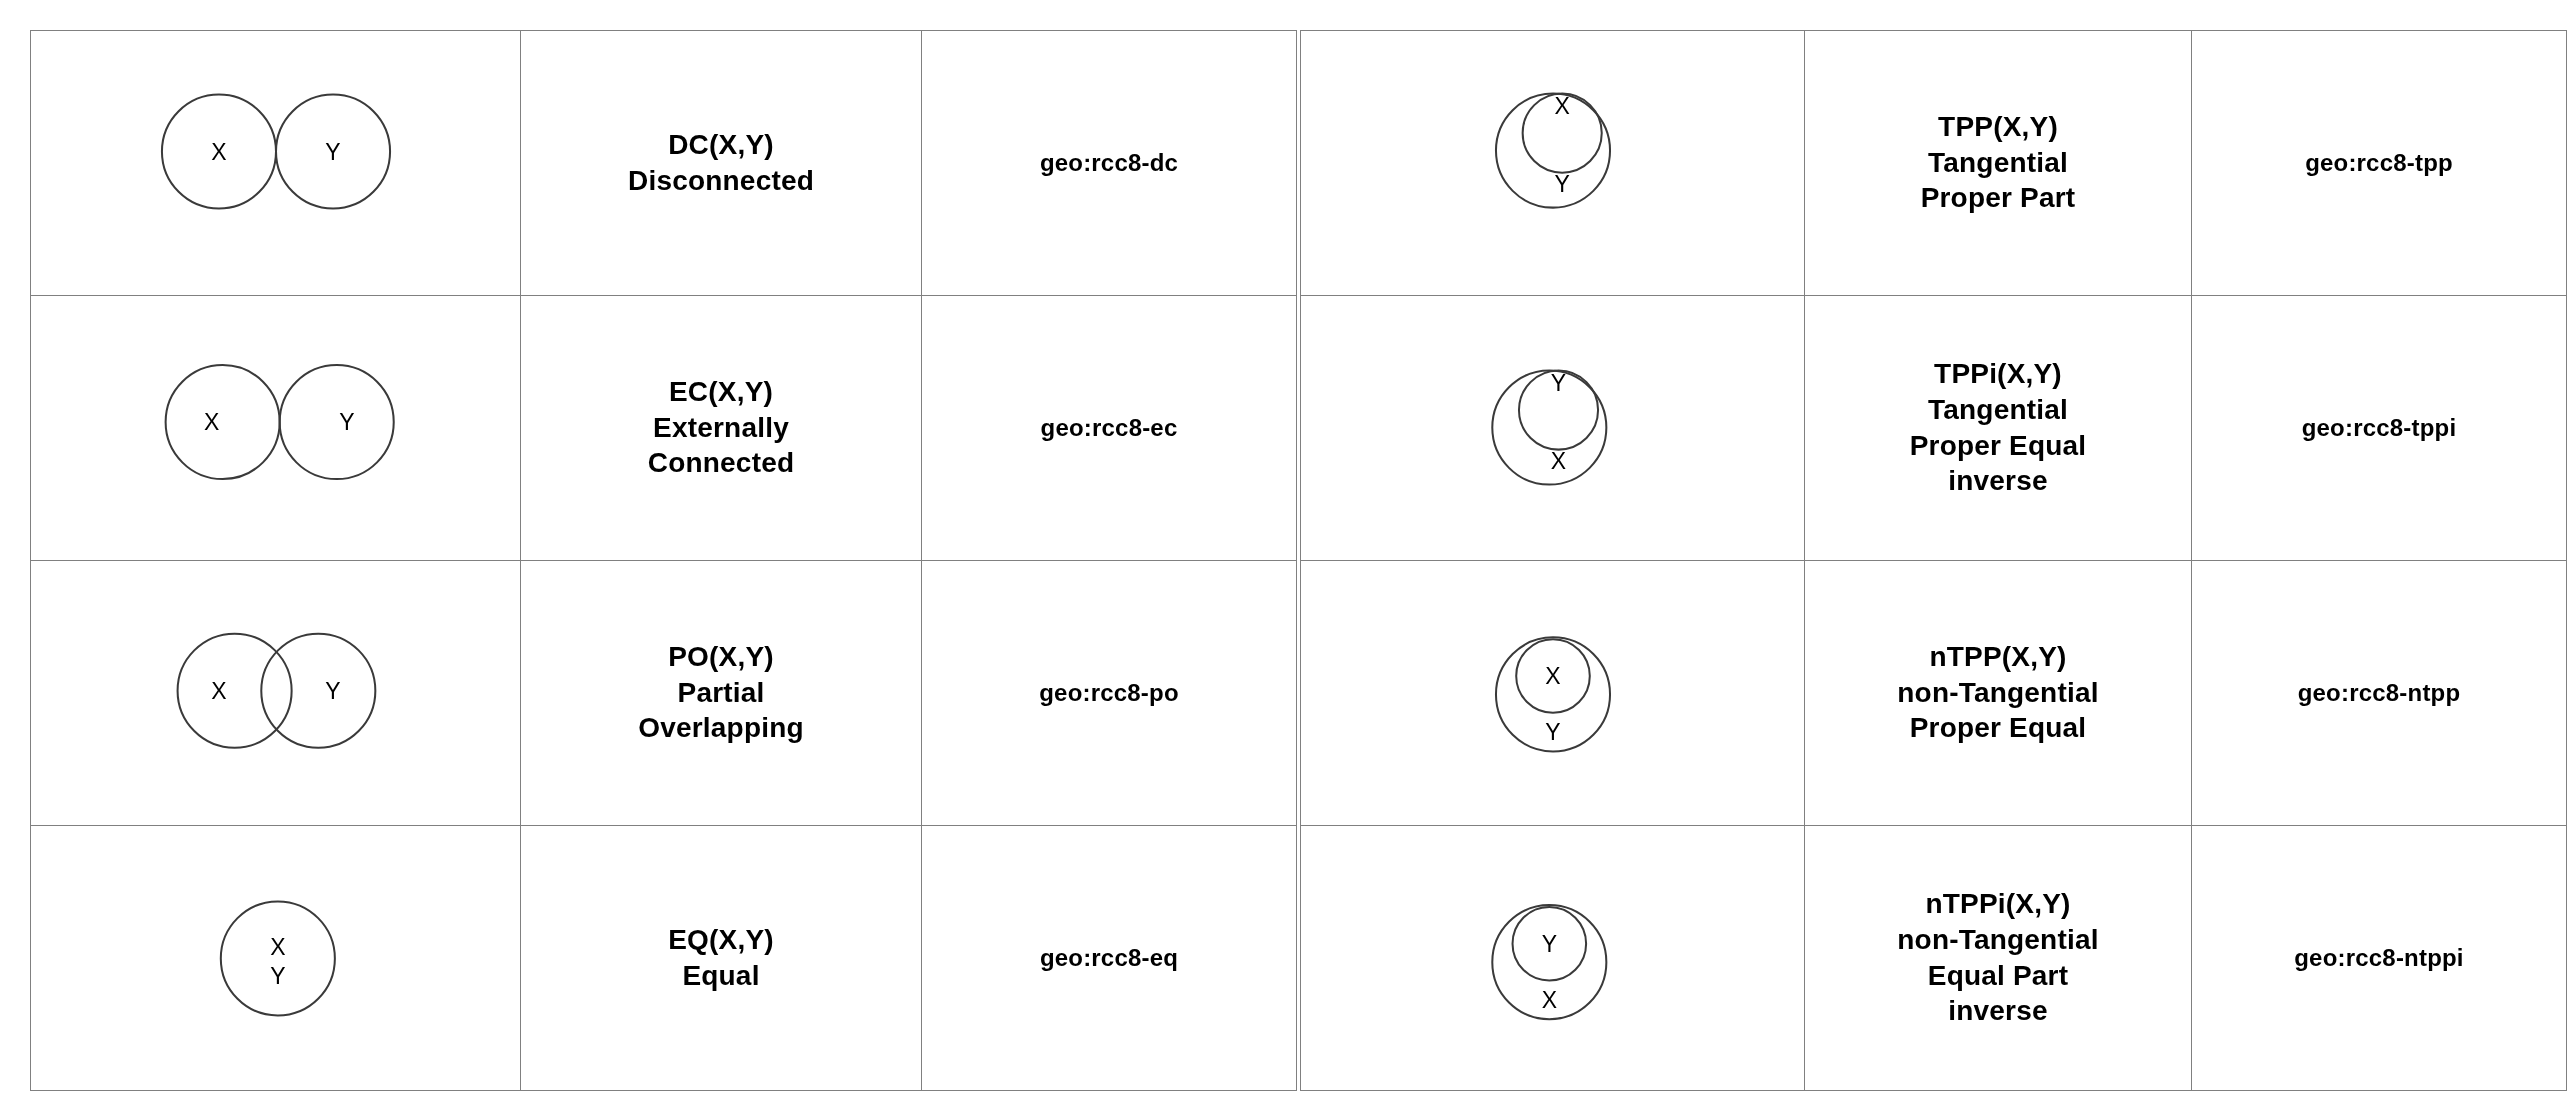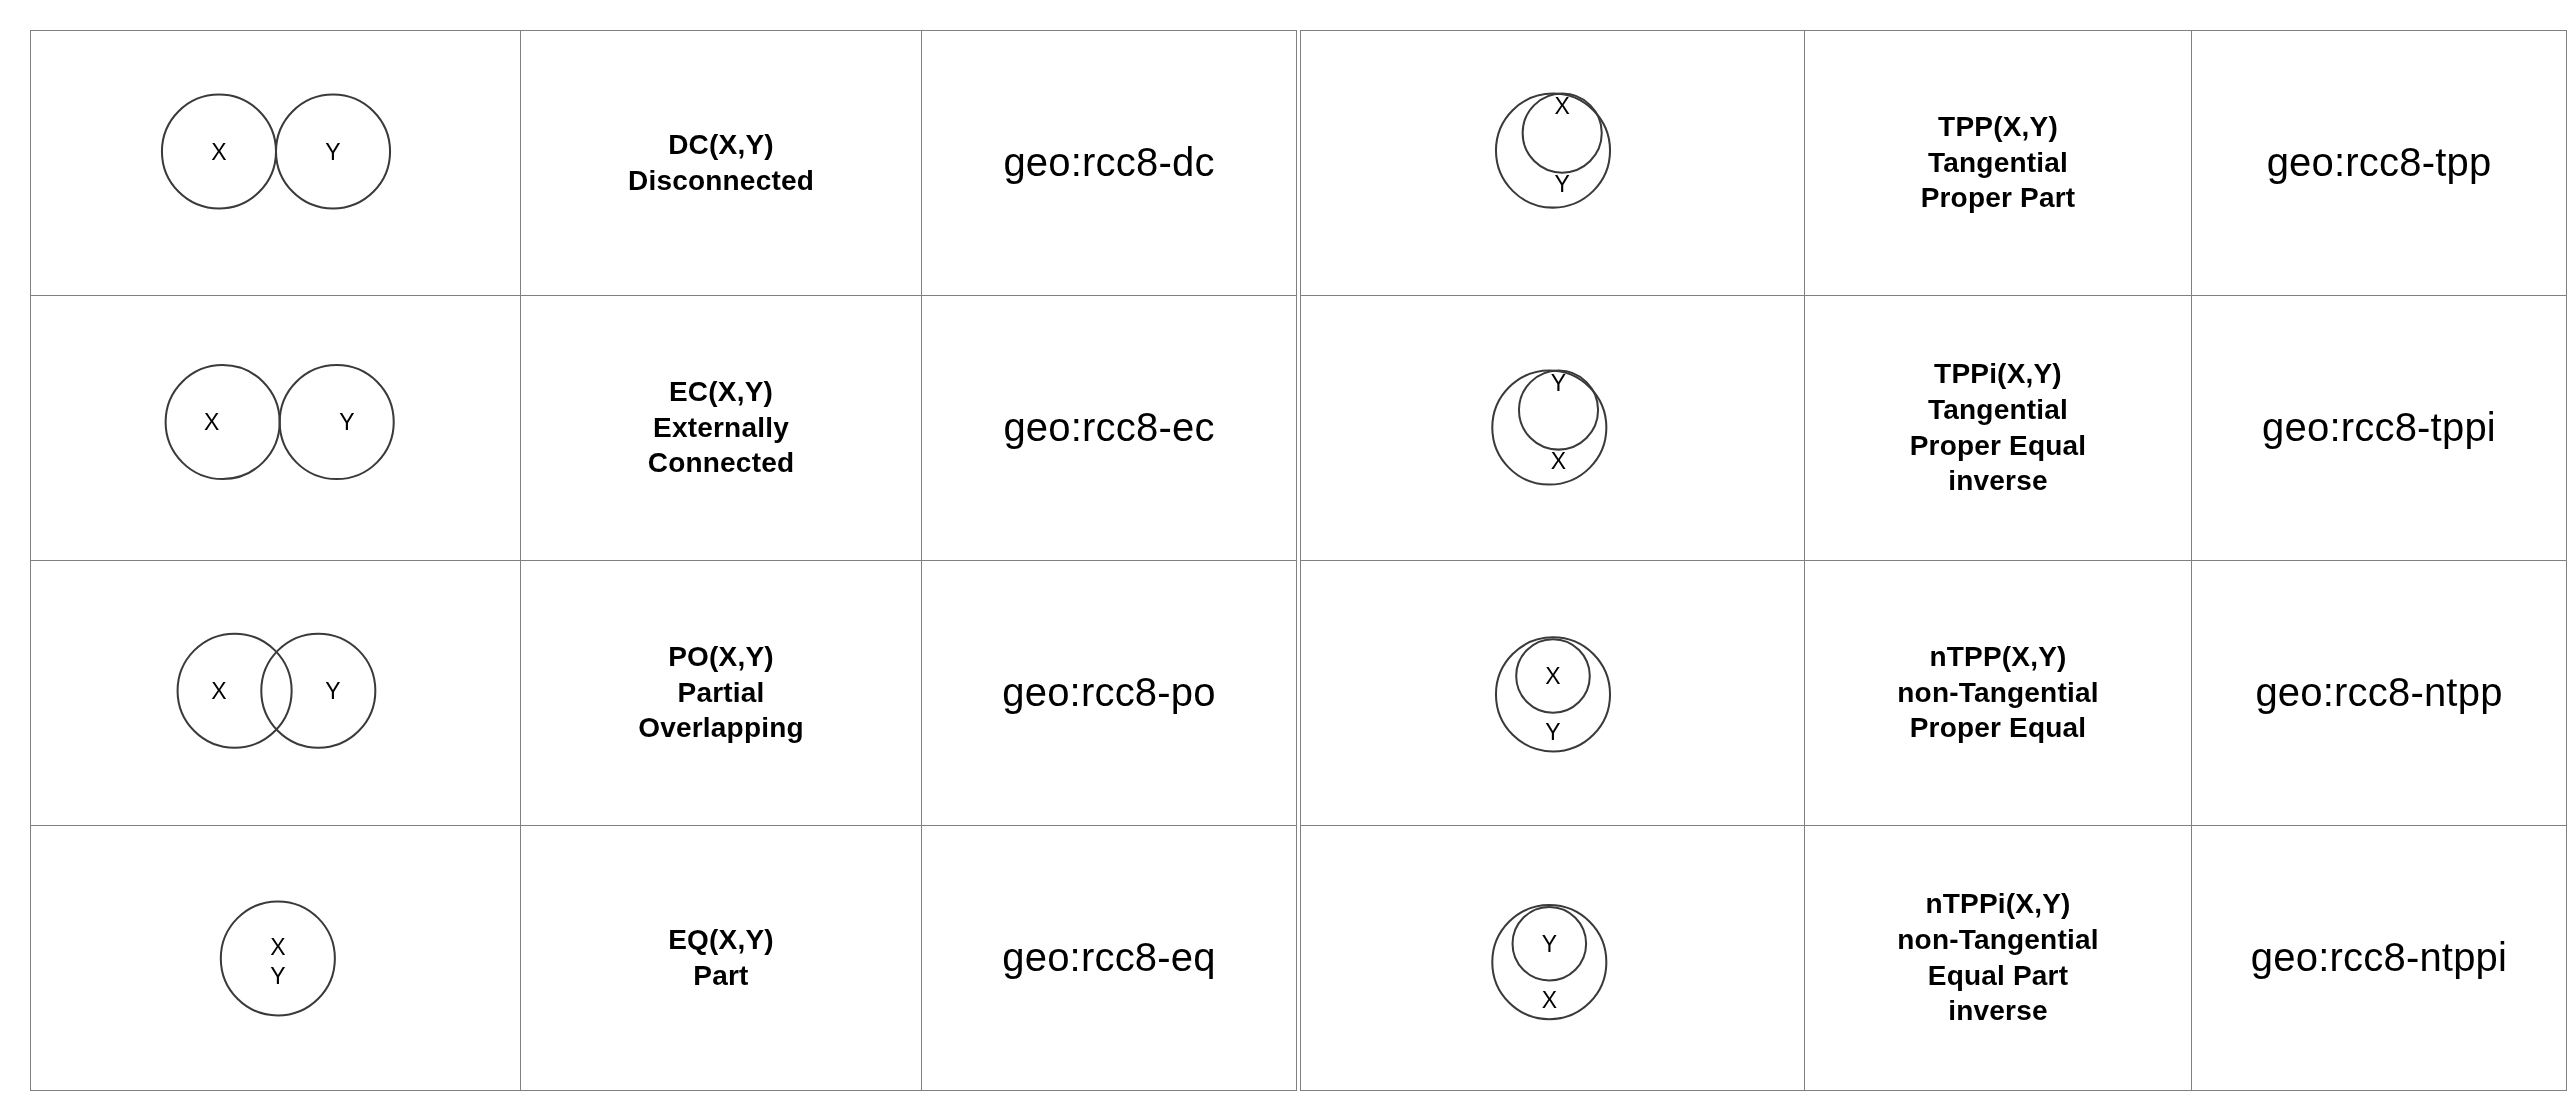--- a/index.html
+++ b/index.html
@@ -68,22 +68,22 @@
   .relname {
     font-size: 28px;
     font-weight: bold;
     line-height: 1.28;
     letter-spacing: 0.2px;
     padding: 5.5px 9.2px;
     white-space: pre-line;
   }
 
   .uri {
-    font-size: 40px;
-    font-weight: normal;
+    font-size: 24px;
+    font-weight: bold;
     letter-spacing: 0.2px;
     padding: 5.5px 9.2px;
     white-space: nowrap;
   }
 
   .circle-label {
     font-family: "Liberation Sans", sans-serif;
     font-size: 25px;
     font-weight: normal;
     fill: #000000;
@@ -169,21 +169,21 @@
           <div class="diagram-wrap">
             <svg class="diagram-svg" width="276" height="264" viewBox="0 0 300 287">
               <circle cx="152" cy="144" r="62" fill="none" stroke="#3a3a3a" stroke-width="2.2"></circle>
               <text class="circle-label" x="152" y="140" text-anchor="middle">X</text>
               <text class="circle-label" x="152" y="172" text-anchor="middle">Y</text>
             </svg>
           </div>
         </td>
         <td class="row-cell">
           <div class="relname">EQ(X,Y)
-Part</div>
+Equal</div>
         </td>
         <td class="row-cell">
           <div class="uri">geo:rcc8-eq</div>
         </td>
       </tr>
 
     </tbody>
   </table>
 
   <table class="rcc-table right">

